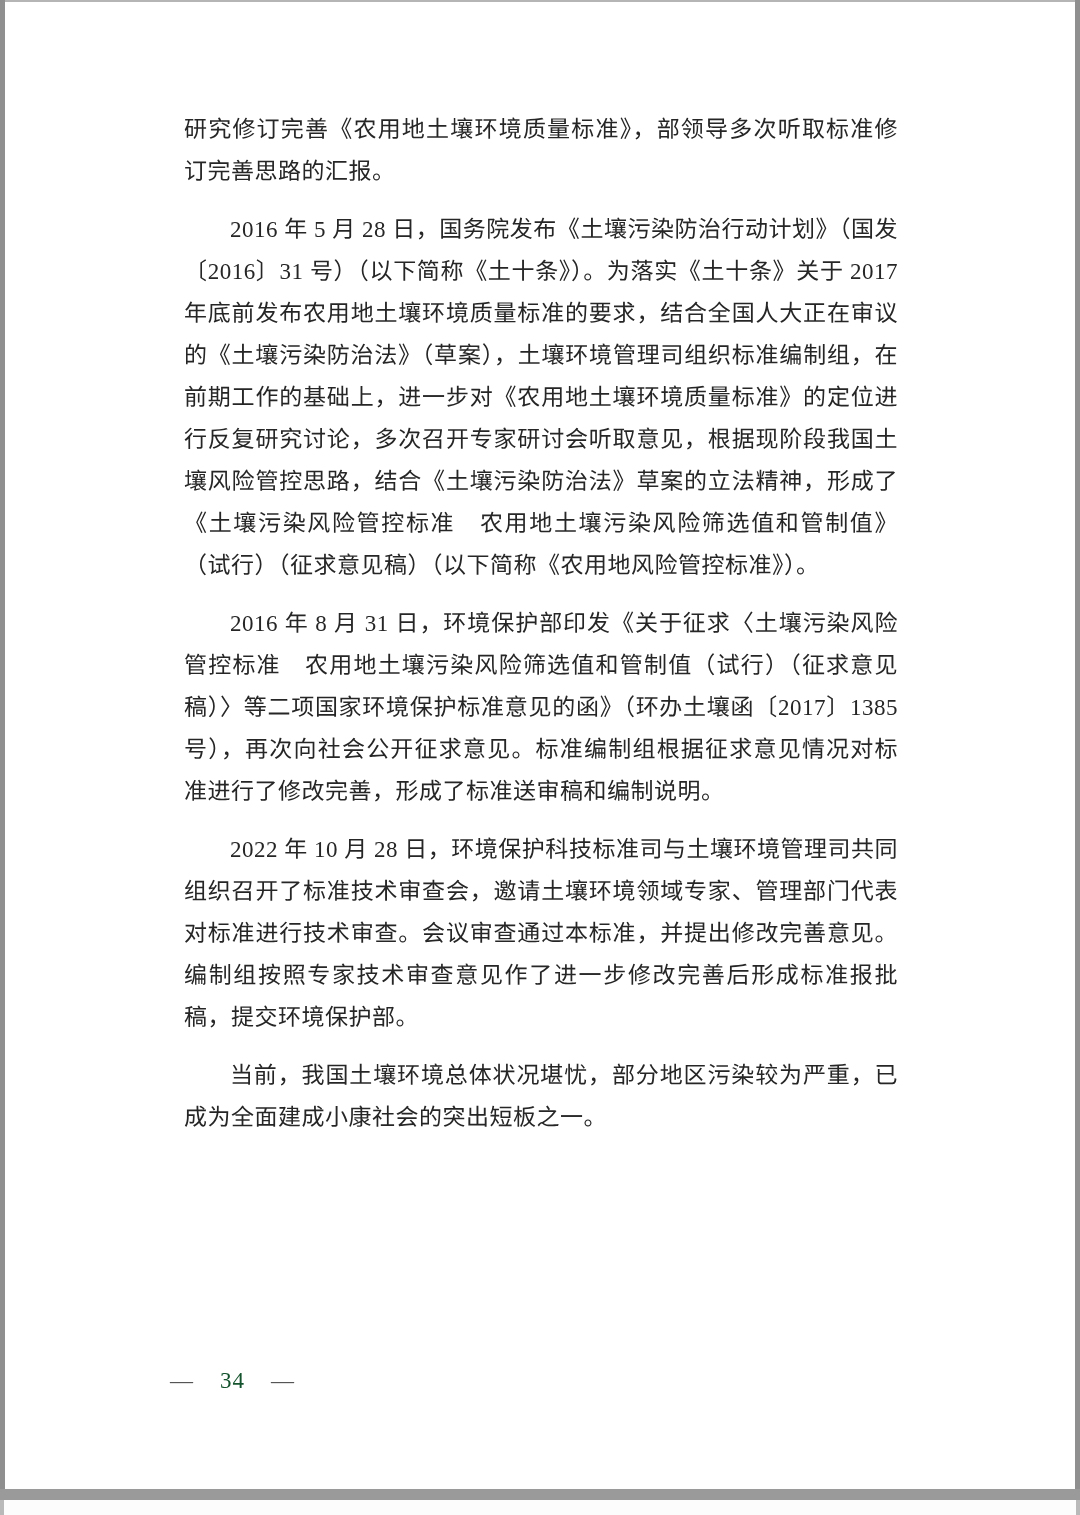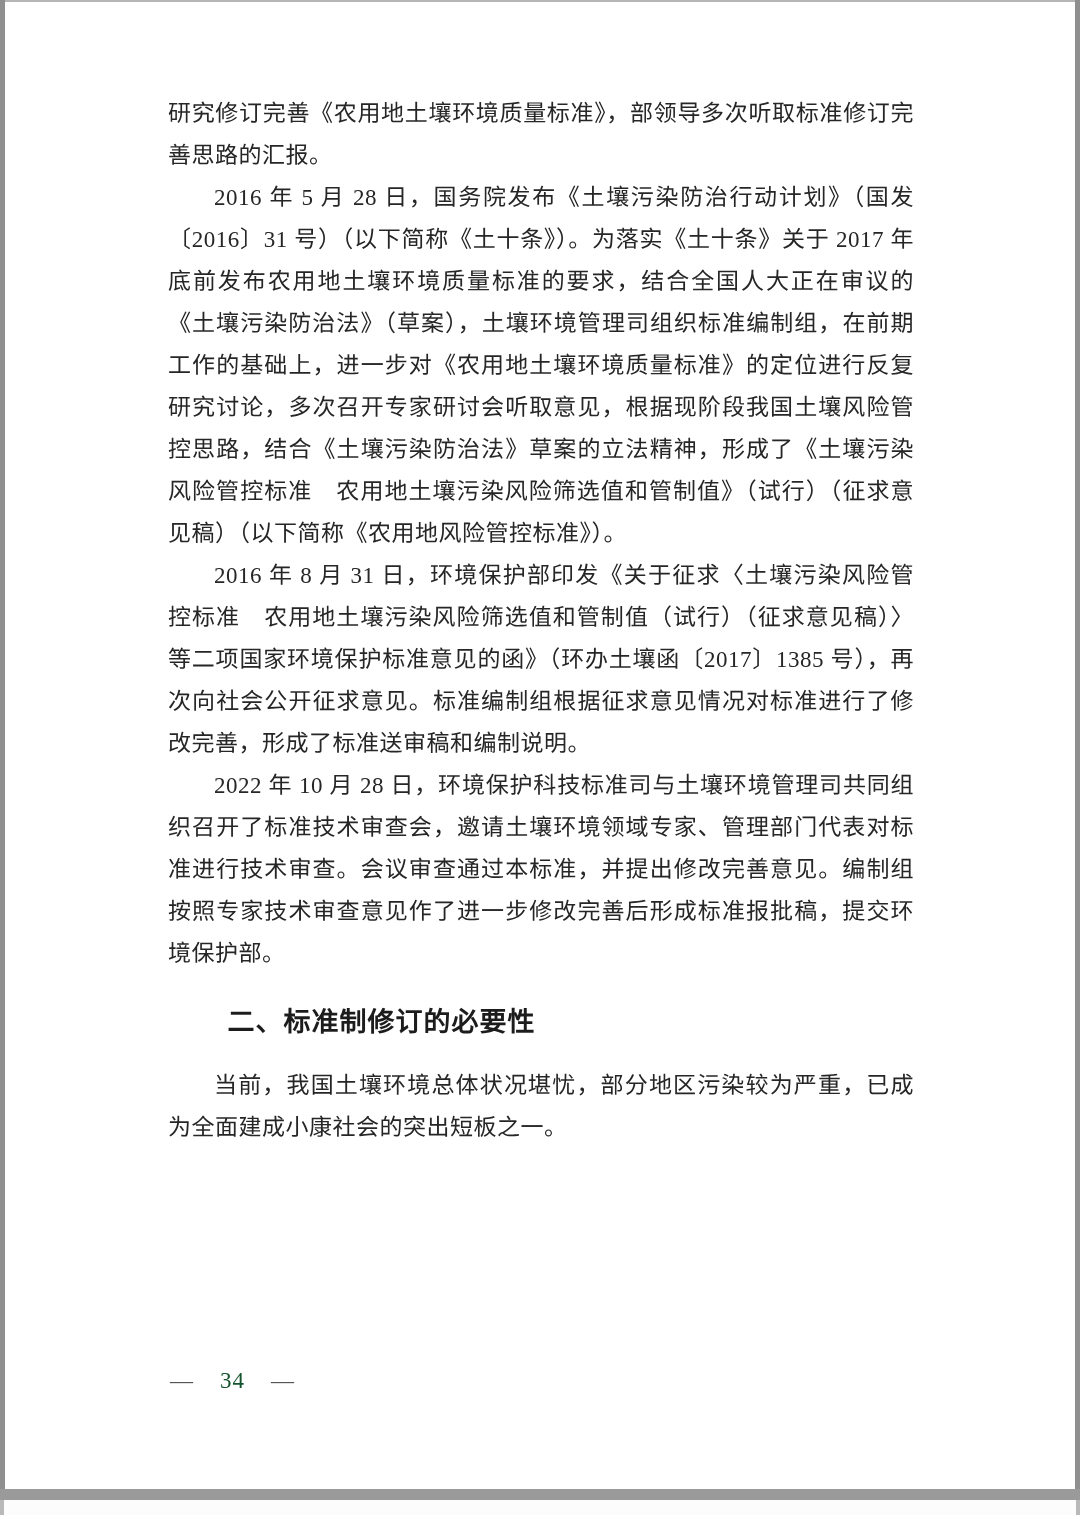--- a/index.html
+++ b/index.html
@@ -49,21 +49,21 @@
     position: absolute;
     left: 168px;
     top: 93px;
     width: 746px;
     color: #262626;
     font-size: 23px;
     line-height: 42px;
     text-align: justify;
   }
   .content p {
-    margin: 0;
+    margin: 16px;
     padding: 0;
     text-indent: 2em;
     letter-spacing: 0.5px;
     font-family: Liberation Serif, serif;
   }
   .content p.continuation {
     text-indent: 0;
   }
   .section-heading {
     font-family: "Liberation Sans", "DejaVu Sans", sans-serif;
@@ -101,21 +101,20 @@
 
   <div class="top-line"></div>
   <div class="edge-left"></div>
   <div class="edge-right"></div>
 
   <div class="content">
     <p class="continuation">研究修订完善《农用地土壤环境质量标准》，部领导多次听取标准修订完善思路的汇报。</p>
     <p>2016 年 5 月 28 日，国务院发布《土壤污染防治行动计划》（国发〔2016〕31 号）（以下简称《土十条》）。为落实《土十条》关于 2017 年底前发布农用地土壤环境质量标准的要求，结合全国人大正在审议的《土壤污染防治法》（草案），土壤环境管理司组织标准编制组，在前期工作的基础上，进一步对《农用地土壤环境质量标准》的定位进行反复研究讨论，多次召开专家研讨会听取意见，根据现阶段我国土壤风险管控思路，结合《土壤污染防治法》草案的立法精神，形成了《土壤污染风险管控标准　农用地土壤污染风险筛选值和管制值》（试行）（征求意见稿）（以下简称《农用地风险管控标准》）。</p>
     <p>2016 年 8 月 31 日，环境保护部印发《关于征求〈土壤污染风险管控标准　农用地土壤污染风险筛选值和管制值（试行）（征求意见稿）〉等二项国家环境保护标准意见的函》（环办土壤函〔2017〕1385 号），再次向社会公开征求意见。标准编制组根据征求意见情况对标准进行了修改完善，形成了标准送审稿和编制说明。</p>
     <p>2022 年 10 月 28 日，环境保护科技标准司与土壤环境管理司共同组织召开了标准技术审查会，邀请土壤环境领域专家、管理部门代表对标准进行技术审查。会议审查通过本标准，并提出修改完善意见。编制组按照专家技术审查意见作了进一步修改完善后形成标准报批稿，提交环境保护部。</p>
-    <h2 class="section-heading">二、标准制修订的必要性</h2>
     <p>当前，我国土壤环境总体状况堪忧，部分地区污染较为严重，已成为全面建成小康社会的突出短板之一。</p>
   </div>
 
   <div class="footer">
     <span class="dash">—</span><span class="page-num">34</span><span class="dash">—</span>
   </div>
 
   <div class="page-break-band"></div>
   <div class="next-page-sliver"></div>
   <div class="next-edge-left"></div>

